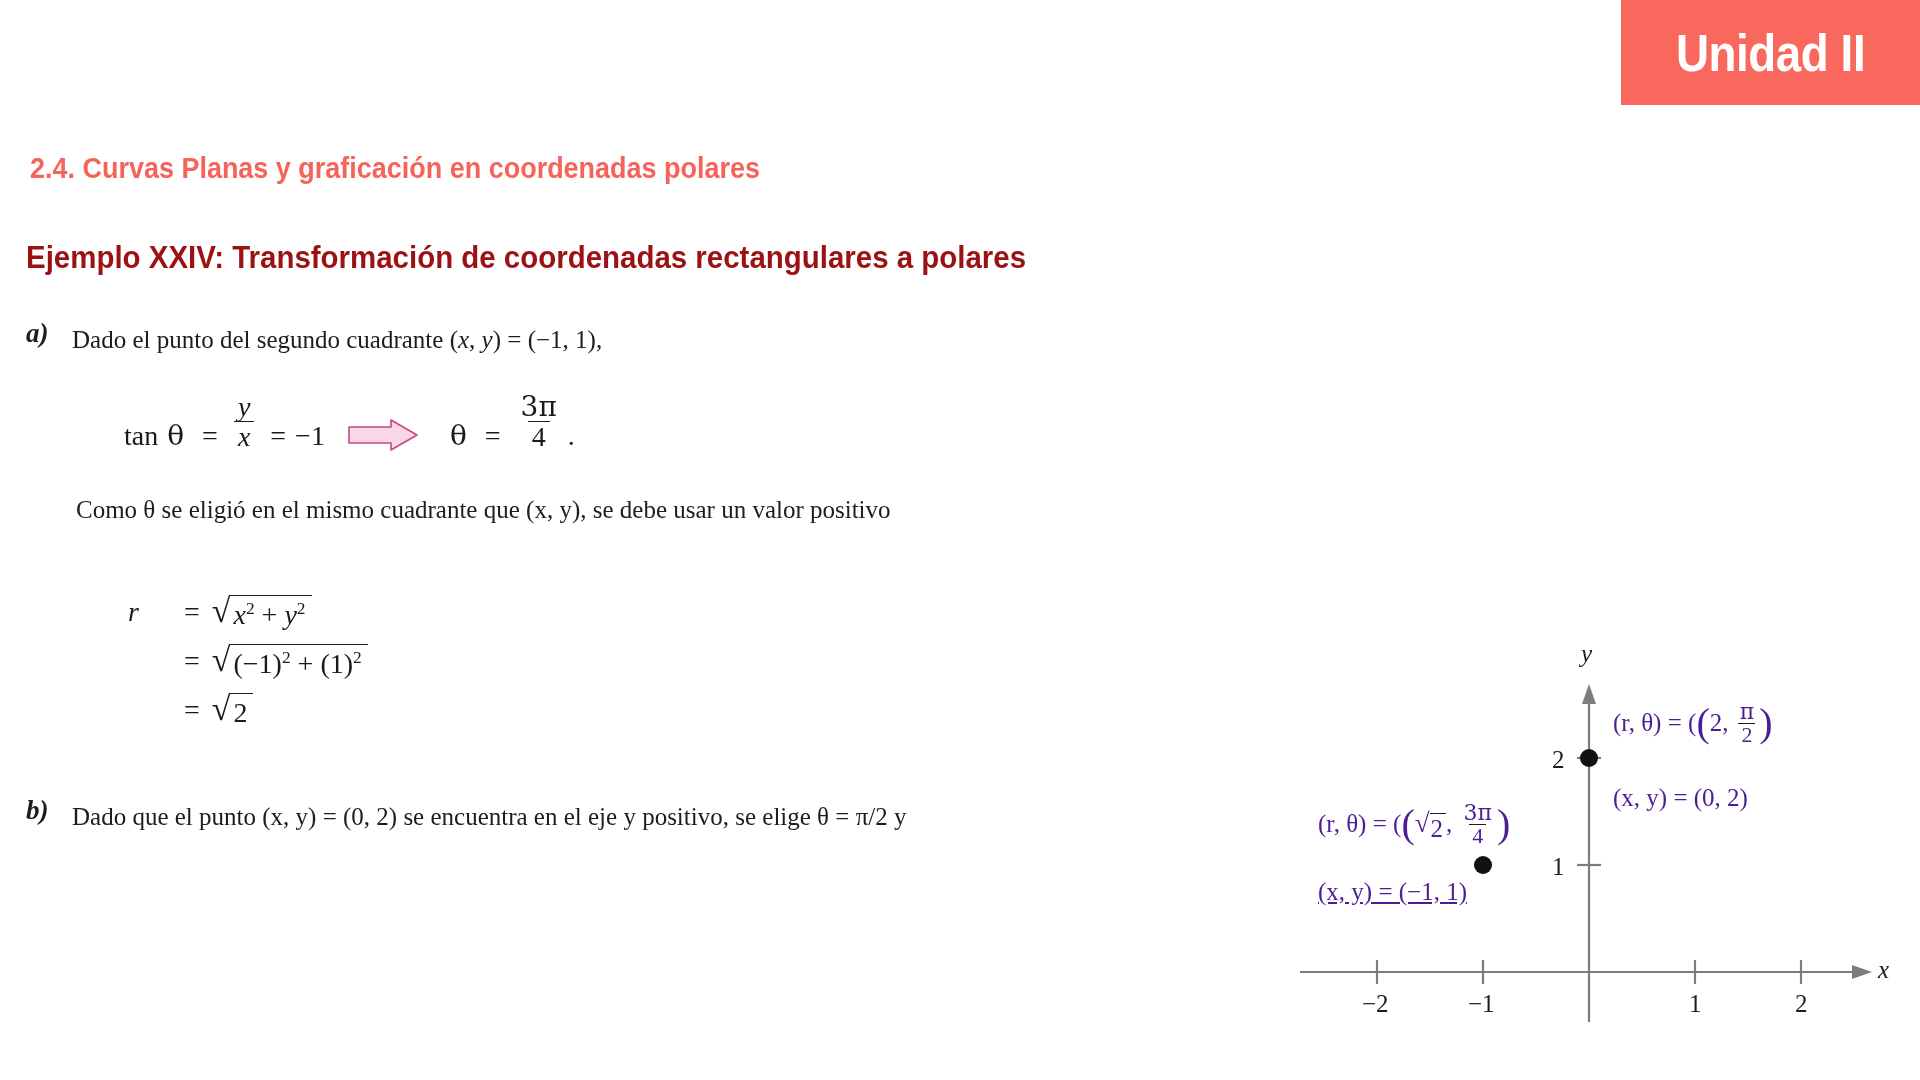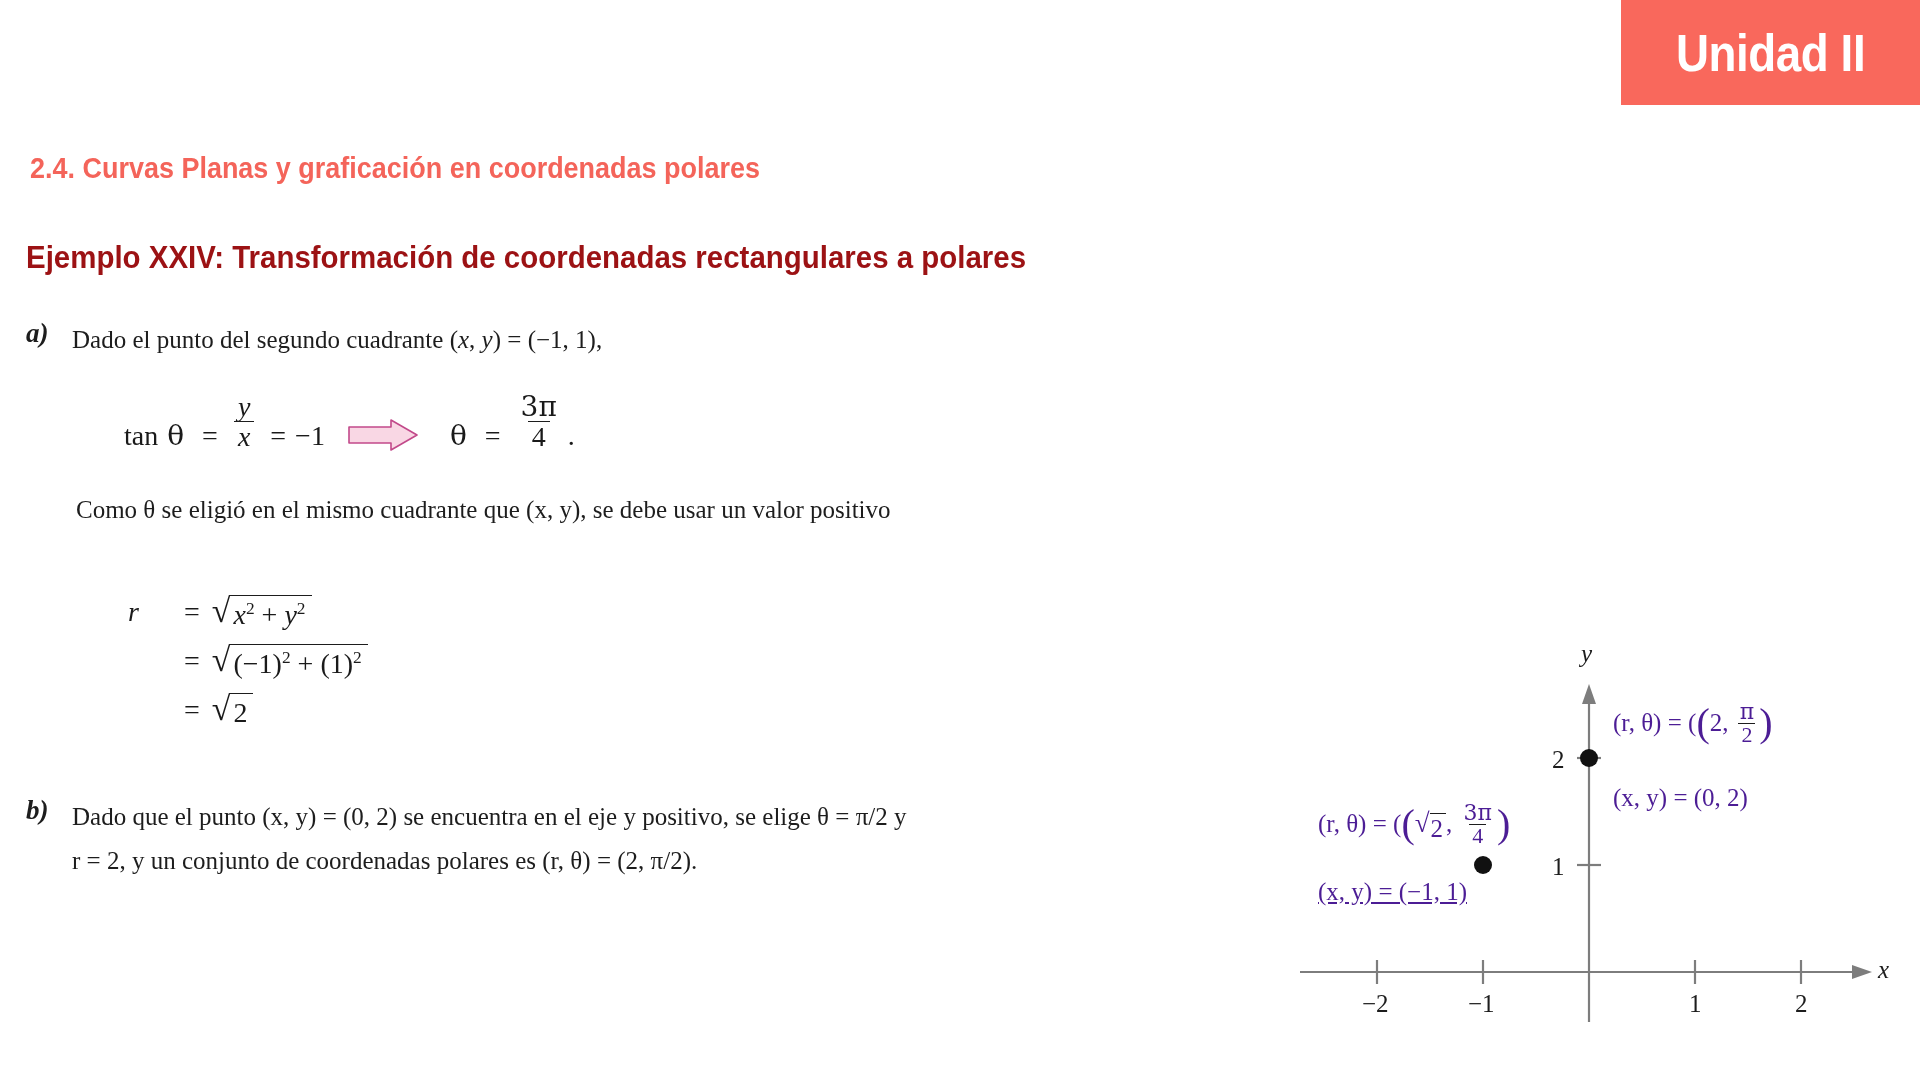--- a/index.html
+++ b/index.html
@@ -288,21 +288,20 @@
     <span class="radical">
       <span class="sign">√</span>
       <span class="rad-body">2</span>
     </span>
   </div>
 </div>
 
 <div class="itemlabel" id="label-b">b)</div>
 <div class="bodytext" id="para-b">
   <span>Dado que el punto (x, y) = (0, 2) se encuentra en el eje y positivo, se elige θ = π/2 y</span>
-  <span class="lastline">r = 2, y un conjunto de coordenadas polares es (r, θ) = (2, π/2).</span>
 </div>
 
 <div id="figure">
   <svg width="620" height="420" viewBox="0 0 620 420">
 
     <line x1="-16" y1="322" x2="552" y2="322" stroke="#7d7d7d" stroke-width="2.2"></line>
     <polygon points="552,315 572,322 552,329" fill="#7d7d7d"></polygon>
 
     <line x1="289" y1="46" x2="289" y2="372" stroke="#7d7d7d" stroke-width="2.2"></line>
     <polygon points="282,54 289,34 296,54" fill="#7d7d7d"></polygon>

